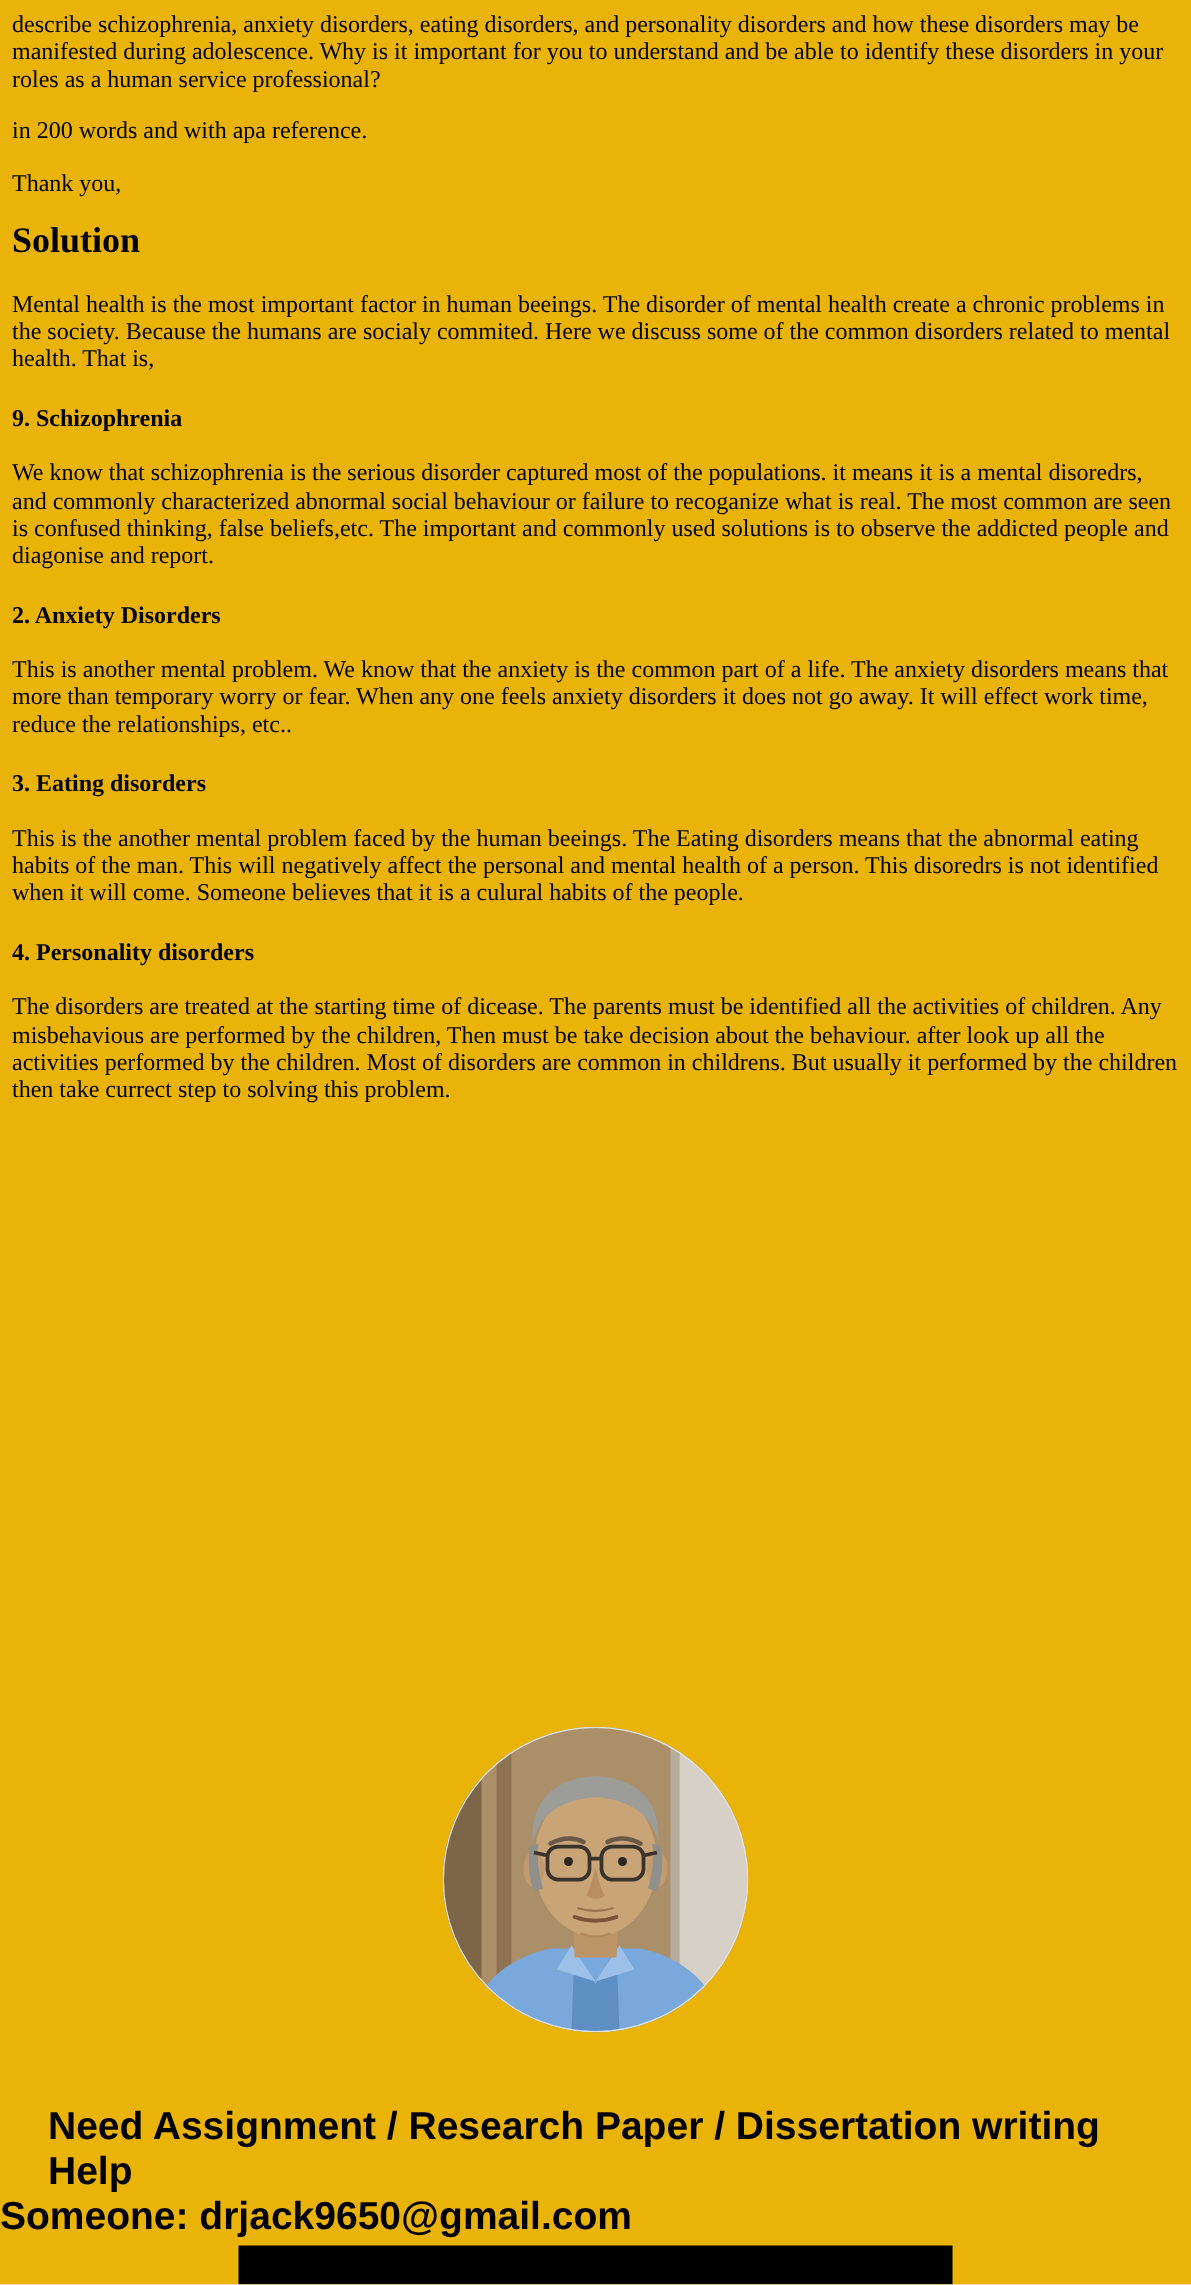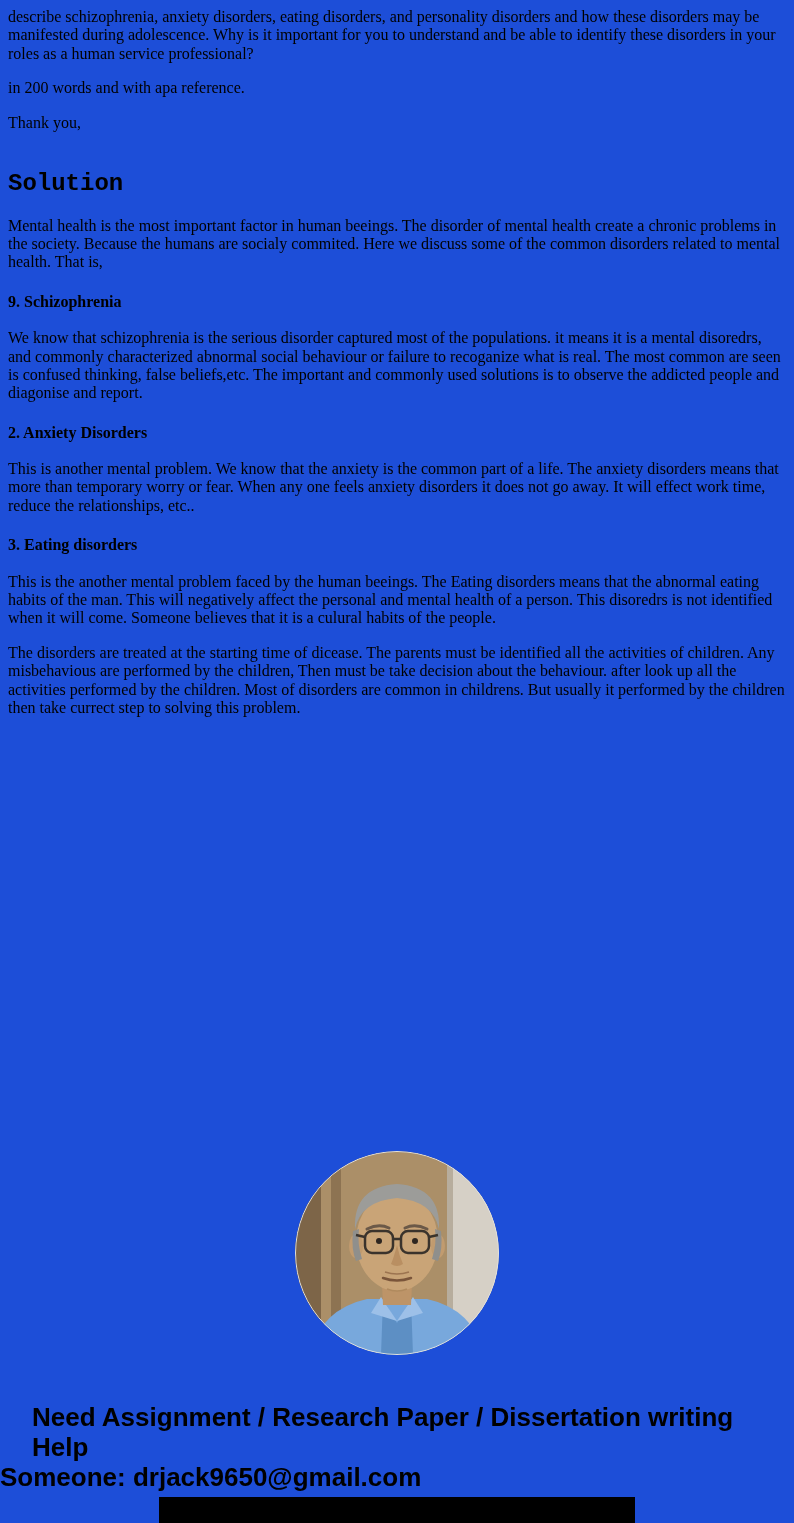--- a/index.html
+++ b/index.html
@@ -5,40 +5,39 @@
   html, body {
     margin: 0;
     padding: 0;
     background: #ffffff;
   }
   .page {
     position: relative;
     width: 794px;
     height: 1523px;
     margin: 0 auto;
-    background: #1d4ed8;
+    background: #eab308;
     color: #000000;
     font-family: "Liberation Serif", serif;
     font-size: 16px;
     line-height: 1.15;
     box-sizing: border-box;
     padding: 8px;
     overflow: hidden;
   }
   .page p {
     margin: 16px 0;
   }
   .page p.first {
     margin-top: 0;
   }
   h2.solution-heading {
     font-size: 24px;
     font-weight: bold;
-    margin: 38px 0 19px 0;
-    font-family: Liberation Mono, monospace;
+    margin: 16px 0 19px 0;
   }
   .section-title {
     font-weight: bold;
     font-size: 16px;
     margin: 21px 0 18px 0;
   }
   .avatar-wrap {
     position: absolute;
     top: 1151px;
     left: 0;
@@ -97,20 +96,21 @@
 
   <div class="section-title">9. Schizophrenia</div>
   <p>We know that schizophrenia is the serious disorder captured most of the populations. it means it is a mental disoredrs, and commonly characterized abnormal social behaviour or failure to recoganize what is real. The most common are seen is confused thinking, false beliefs,etc. The important and commonly used solutions is to observe the addicted people and diagonise and report.</p>
 
   <div class="section-title">2. Anxiety Disorders</div>
   <p>This is another mental problem. We know that the anxiety is the common part of a life. The anxiety disorders means that more than temporary worry or fear. When any one feels anxiety disorders it does not go away. It will effect work time, reduce the relationships, etc..</p>
 
   <div class="section-title">3. Eating disorders</div>
   <p>This is the another mental problem faced by the human beeings. The Eating disorders means that the abnormal eating habits of the man. This will negatively affect the personal and mental health of a person. This disoredrs is not identified when it will come. Someone believes that it is a culural habits of the people.</p>
 
+  <div class="section-title">4. Personality disorders</div>
 
   <p>The disorders are treated at the starting time of dicease. The parents must be identified all the activities of children. Any misbehavious are performed by the children, Then must be take decision about the behaviour. after look up all the activities performed by the children. Most of disorders are common in childrens. But usually it performed by the children then take currect step to solving this problem.</p>
 
   <div class="avatar-wrap">
     <span class="avatar-circle">
       <svg width="204" height="204" viewBox="0 0 204 204" aria-hidden="true">
         <defs>
           <clipPath id="avclip">
               <circle cx="102" cy="102" r="102"></circle>
             </clipPath>

